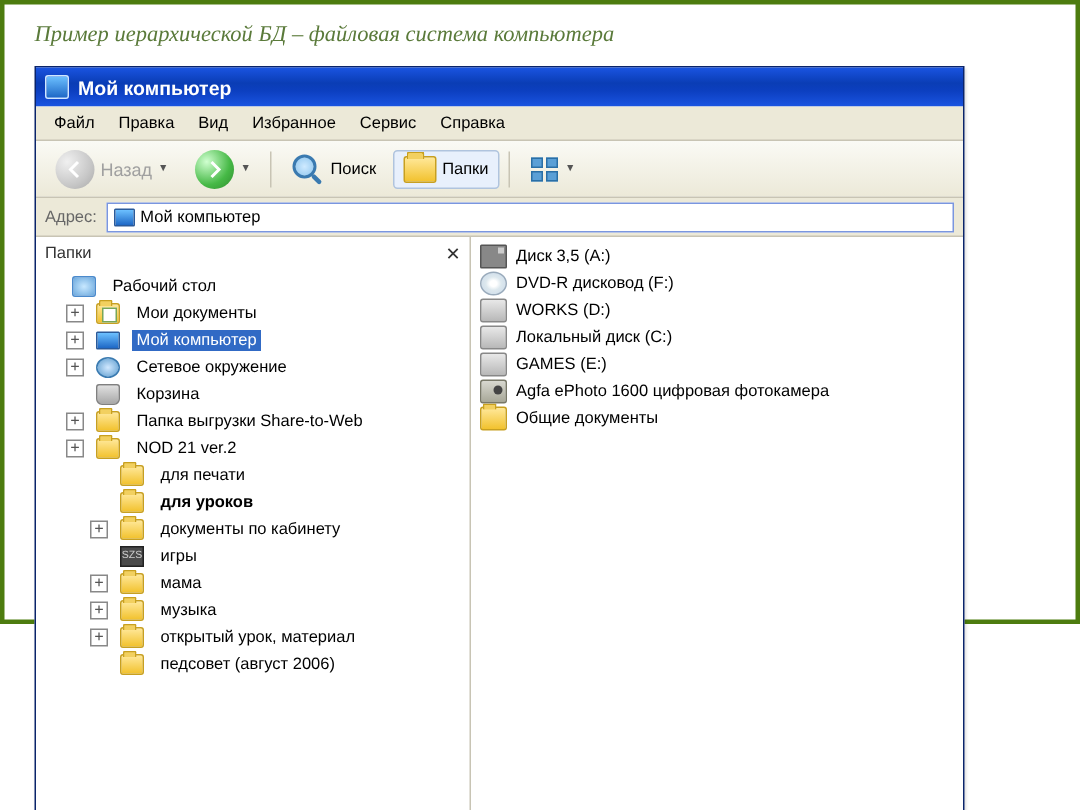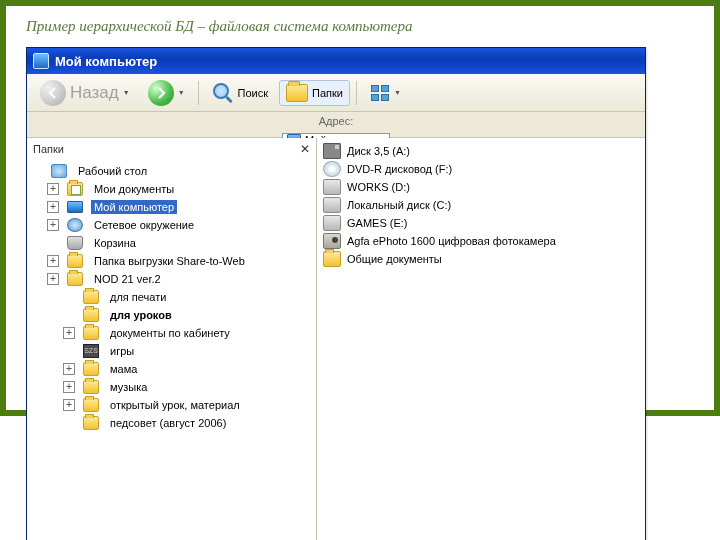--- a/index.html
+++ b/index.html
@@ -8,21 +8,21 @@
     font-family: Tahoma, Arial, sans-serif;
     font-size: 11px;
     background: #fff;
     width: 720px;
     height: 540px;
     overflow: hidden;
   }
   .slide {
     width: 720px;
     height: 416px;
-    border: 6px solid #4d7c0f;
+    border: 3px solid #4d7c0f;
     position: relative;
     padding: 12px 20px;
   }
   .slide-title {
     color: #5a7a3a;
     font-family: Georgia, serif;
     font-size: 15px;
     font-style: italic;
     margin-bottom: 12px;
   }
@@ -88,21 +88,21 @@
     width: 26px; height: 26px;
     border-radius: 50%;
     background: radial-gradient(circle at 30% 30%, #d0ffd0, #46b946 60%, #2e8b2e);
     display: flex; align-items: center; justify-content: center;
     color: #fff;
   }
   .arrow-circle.disabled {
     background: radial-gradient(circle at 30% 30%, #f0f0f0, #c8c8c8 60%, #a8a8a8);
   }
   .tiny-down { font-size: 7px; color: #555; }
-  .lbl-gray { color: #a0a0a0; font-size: 17px; }
+  .lbl-gray { color: #a0a0a0; font-size: 12px; }
   .magnifier {
     width: 22px; height: 22px;
     position: relative;
   }
   .magnifier::before {
     content: '';
     position: absolute;
     width: 12px; height: 12px;
     border: 2px solid #3a7ab0;
     border-radius: 50%;
@@ -146,21 +146,20 @@
   .views-ic span { background: #5a9fd6; border: 1px solid #2a6fa6; }
   
   .addressbar {
     background: #ece9d8;
     border-bottom: 1px solid #c8c4b4;
     display: flex;
     align-items: center;
     padding: 3px 6px;
     gap: 6px;
     height: 26px;
-    flex-direction: column;
   }
   .addr-label { color: #666; }
   .addr-input {
     flex: 1;
     background: #fff;
     border: 1px solid #7a96df;
     height: 20px;
     display: flex;
     align-items: center;
     padding: 0 4px;
@@ -265,20 +264,28 @@
 <div class="slide">
   <div class="slide-title">Пример иерархической БД – файловая система компьютера</div>
 
   <div class="window">
 
     <div class="titlebar">
       <span class="sys-icon"></span>
       <span>Мой компьютер</span>
     </div>
 
+    <div class="menubar" id="menubar">
+        <div class="menu-item">Файл</div>
+        <div class="menu-item">Правка</div>
+        <div class="menu-item">Вид</div>
+        <div class="menu-item">Избранное</div>
+        <div class="menu-item">Сервис</div>
+        <div class="menu-item">Справка</div>
+      </div>
 
     <div class="toolbar">
       <div class="tb-btn">
         <span class="arrow-circle disabled">
           <svg width="14" height="14" viewBox="0 0 14 14">
               <path d="M9 2 L4 7 L9 12" stroke="#fff" stroke-width="2" fill="none"></path>
             </svg>
         </span>
         <span class="lbl-gray">Назад</span>
         <span class="tiny-down">▼</span>

